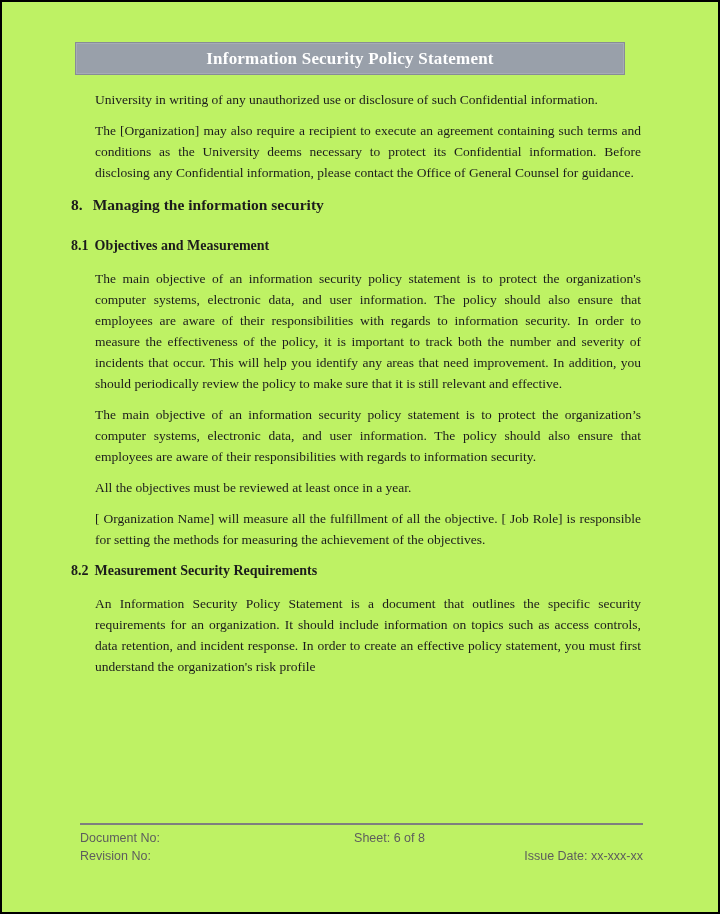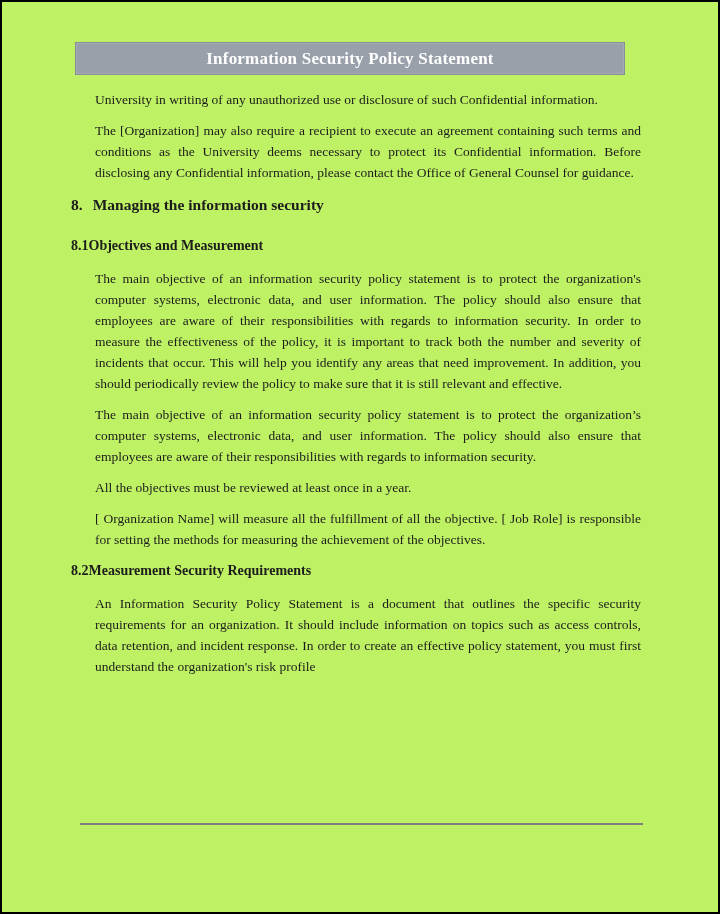--- a/index.html
+++ b/index.html
@@ -53,21 +53,21 @@
     line-height: 24px;
     font-weight: bold;
   }
   .content h1.sec .num { margin-right: 10px; }
   .content h2.sub {
     margin: 8px 0 12px 0;
     font-size: 14px;
     line-height: 21px;
     font-weight: bold;
   }
-  .content h2.sub .num { }
+  .content h2.sub .num { margin-right: 6px; }
 
   
   .page-footer {
     position: absolute;
     left: 78px;
     right: 75px;
     top: 821px;
   }
   .footer-rule {
     height: 2px;
@@ -121,15 +121,23 @@
     <h2 class="sub">
       <span class="num">8.2</span><span>Measurement Security Requirements</span>
     </h2>
 
     <p class="body">An Information Security Policy Statement is a document that outlines the specific security requirements for an organization. It should include information on topics such as access controls, data retention, and incident response. In order to create an effective policy statement, you must first understand the organization's risk profile</p>
 
   </main>
 
   <footer class="page-footer">
     <div class="footer-rule"></div>
+    <div class="footer-grid">
+      <span class="fl">Document No:</span>
+      <span class="fc">Sheet: 6 of 8</span>
+      <span class="fr"></span>
+      <span class="fl">Revision No:</span>
+      <span class="fc"></span>
+      <span class="fr">Issue Date: xx-xxx-xx</span>
+    </div>
   </footer>
 
 </div>
 
 </body></html>

